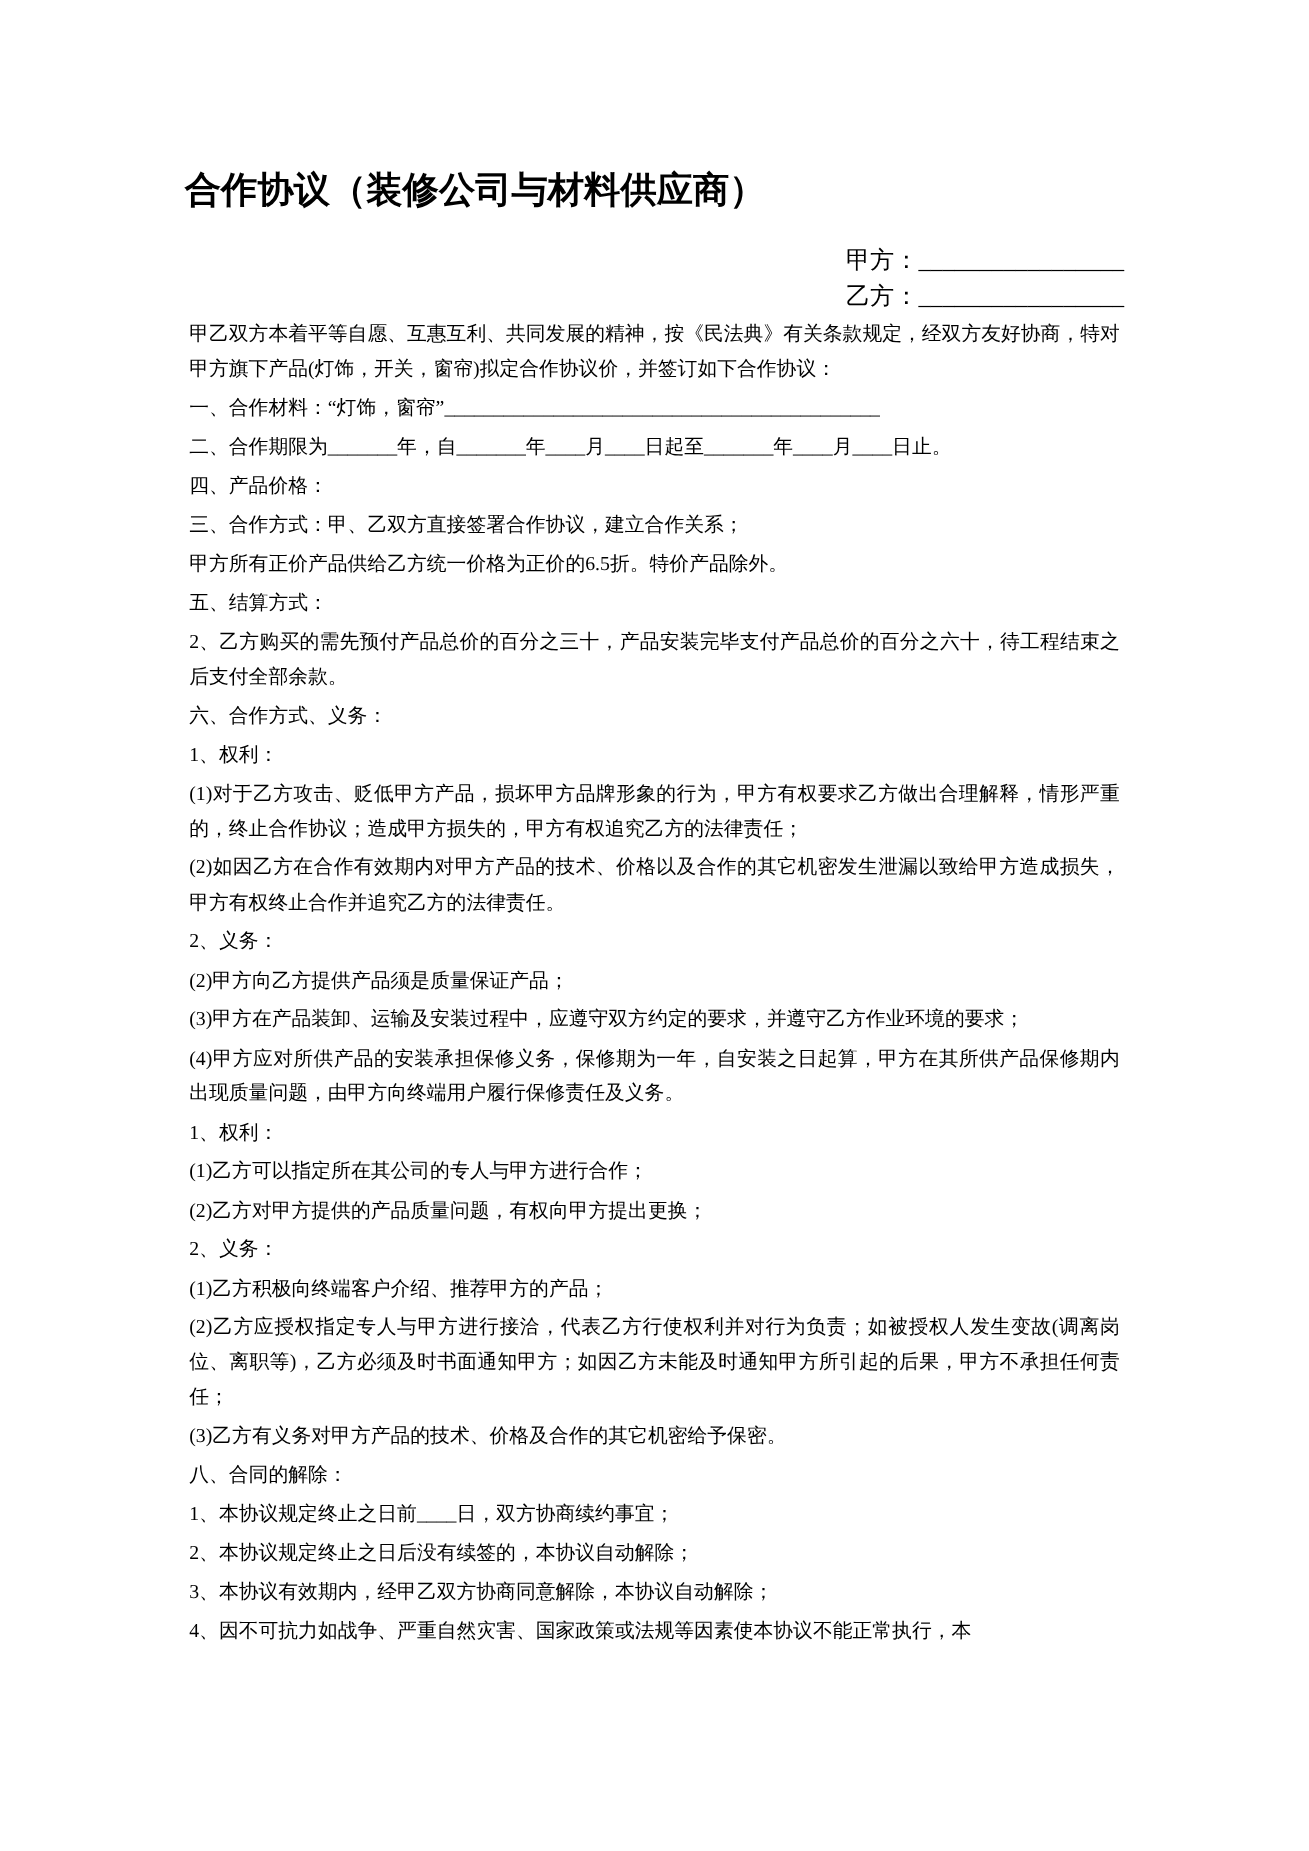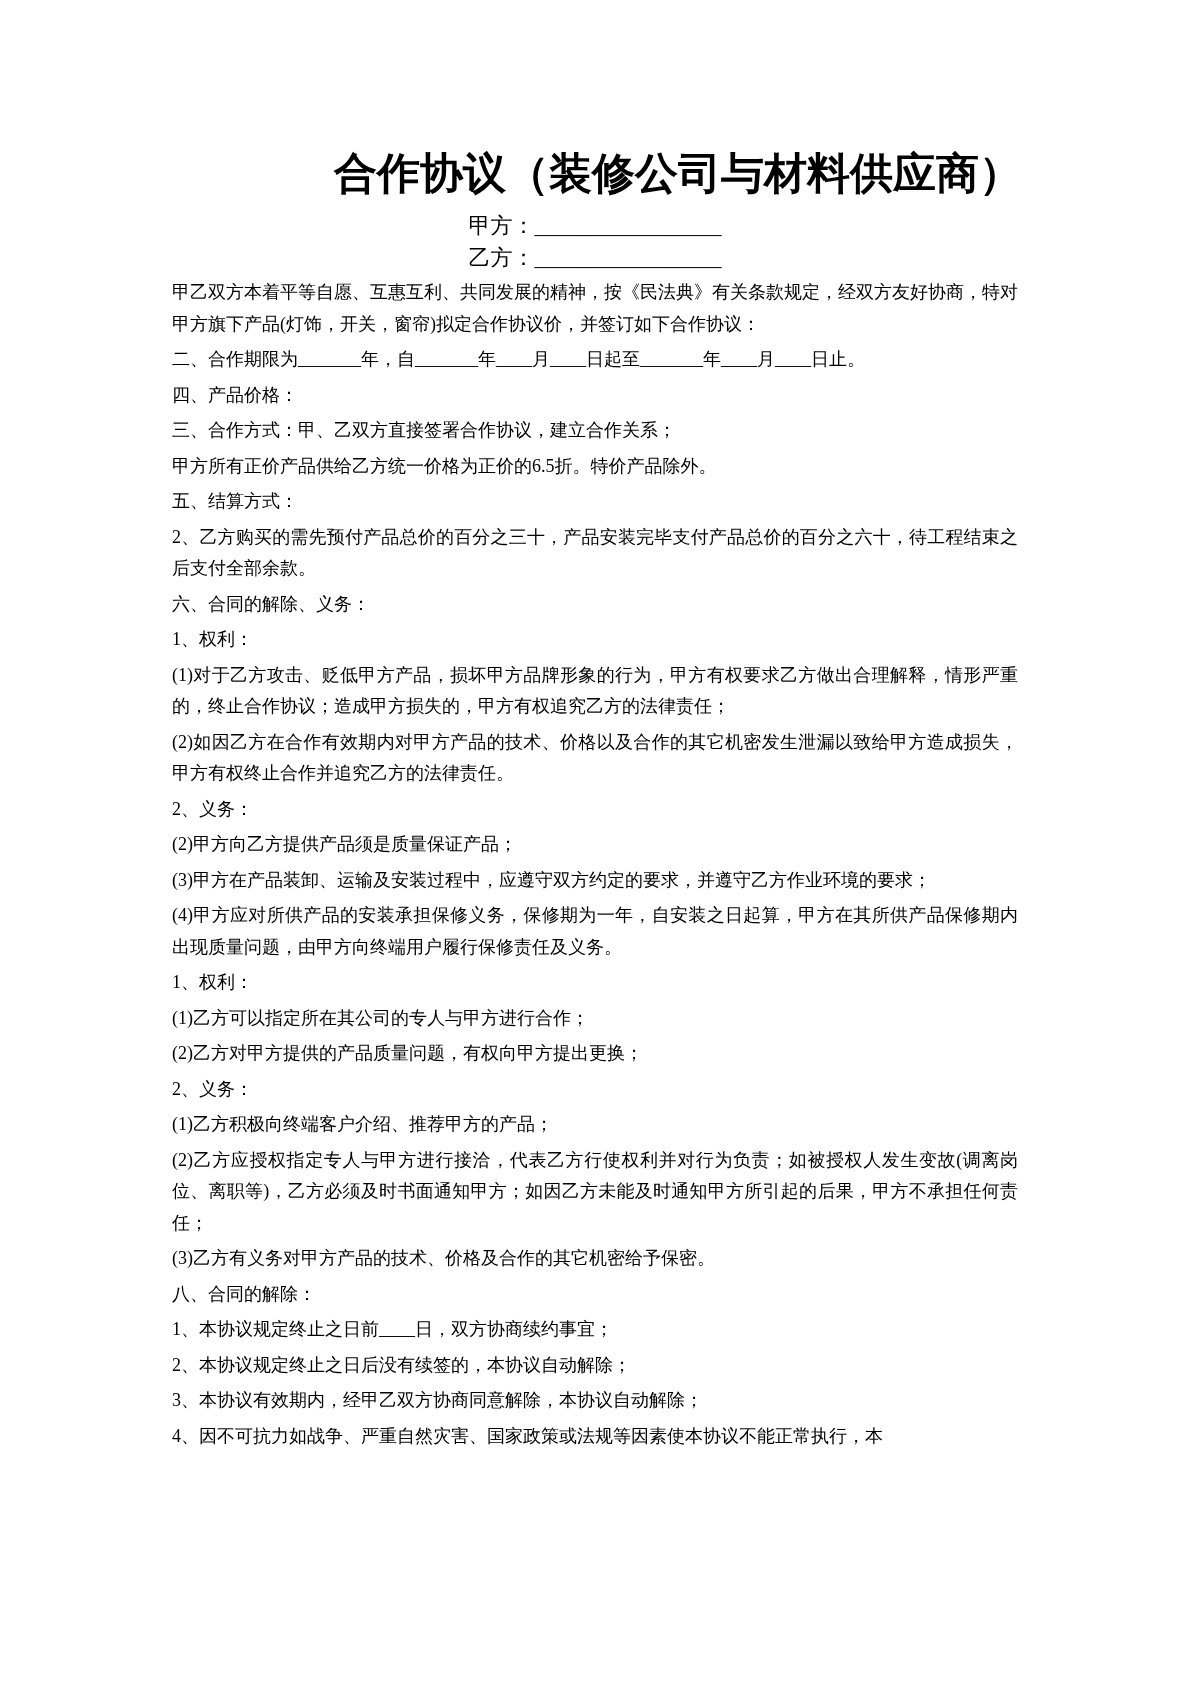--- a/index.html
+++ b/index.html
@@ -15,32 +15,32 @@
     font-family: "Liberation Serif", "DejaVu Serif", serif;
   }
   .page {
     box-sizing: border-box;
     width: 1190px;
     height: 1683px;
     padding: 146px 168px 0 168px;
     background: #ffffff;
   }
   .title {
-    margin: 0 0 8px 0;
-    font-size: 43px;
+    margin: 0 0 19px 0;
+    font-size: 33px;
     line-height: 56px;
     font-weight: bold;
-    text-align: right;
+    text-align: left;
     white-space: nowrap;
     letter-spacing: 0;
   }
   .party-line {
     font-size: 22px;
     line-height: 31.5px;
-    text-align: center;
+    text-align: right;
     white-space: nowrap;
   }
   .doc-body p.para {
     margin: 4px;
     font-size: 18px;
     line-height: 31.5px;
     text-align: justify;
     text-justify: inter-character;
     word-break: break-all;
     overflow-wrap: break-word;
@@ -60,27 +60,28 @@
     <span>甲方：</span><span class="blank">_________________</span>
   </div>
 
   <div class="party-line">
     <span>乙方：</span><span class="blank">_________________</span>
   </div>
 
   <div class="doc-body">
 
   <p class="para">甲乙双方本着平等自愿、互惠互利、共同发展的精神，按《民法典》有关条款规定，经双方友好协商，特对甲方旗下产品(灯饰，开关，窗帘)拟定合作协议价，并签订如下合作协议：</p>
+      <p class="para">一、合作材料：“灯饰，窗帘”____________________________________________</p>
       <p class="para">二、合作期限为_______年，自_______年____月____日起至_______年____月____日止。</p>
       <p class="para">四、产品价格：</p>
       <p class="para">三、合作方式：甲、乙双方直接签署合作协议，建立合作关系；</p>
       <p class="para">甲方所有正价产品供给乙方统一价格为正价的6.5折。特价产品除外。</p>
       <p class="para">五、结算方式：</p>
       <p class="para">2、乙方购买的需先预付产品总价的百分之三十，产品安装完毕支付产品总价的百分之六十，待工程结束之后支付全部余款。</p>
-      <p class="para">六、合同的解除、义务：</p>
+      <p class="para">六、合作方式、义务：</p>
       <p class="para">1、权利：</p>
       <p class="para">(1)对于乙方攻击、贬低甲方产品，损坏甲方品牌形象的行为，甲方有权要求乙方做出合理解释，情形严重的，终止合作协议；造成甲方损失的，甲方有权追究乙方的法律责任；</p>
       <p class="para">(2)如因乙方在合作有效期内对甲方产品的技术、价格以及合作的其它机密发生泄漏以致给甲方造成损失，甲方有权终止合作并追究乙方的法律责任。</p>
       <p class="para">2、义务：</p>
       <p class="para">(2)甲方向乙方提供产品须是质量保证产品；</p>
       <p class="para">(3)甲方在产品装卸、运输及安装过程中，应遵守双方约定的要求，并遵守乙方作业环境的要求；</p>
       <p class="para">(4)甲方应对所供产品的安装承担保修义务，保修期为一年，自安装之日起算，甲方在其所供产品保修期内出现质量问题，由甲方向终端用户履行保修责任及义务。</p>
       <p class="para">1、权利：</p>
       <p class="para">(1)乙方可以指定所在其公司的专人与甲方进行合作；</p>
       <p class="para">(2)乙方对甲方提供的产品质量问题，有权向甲方提出更换；</p>

